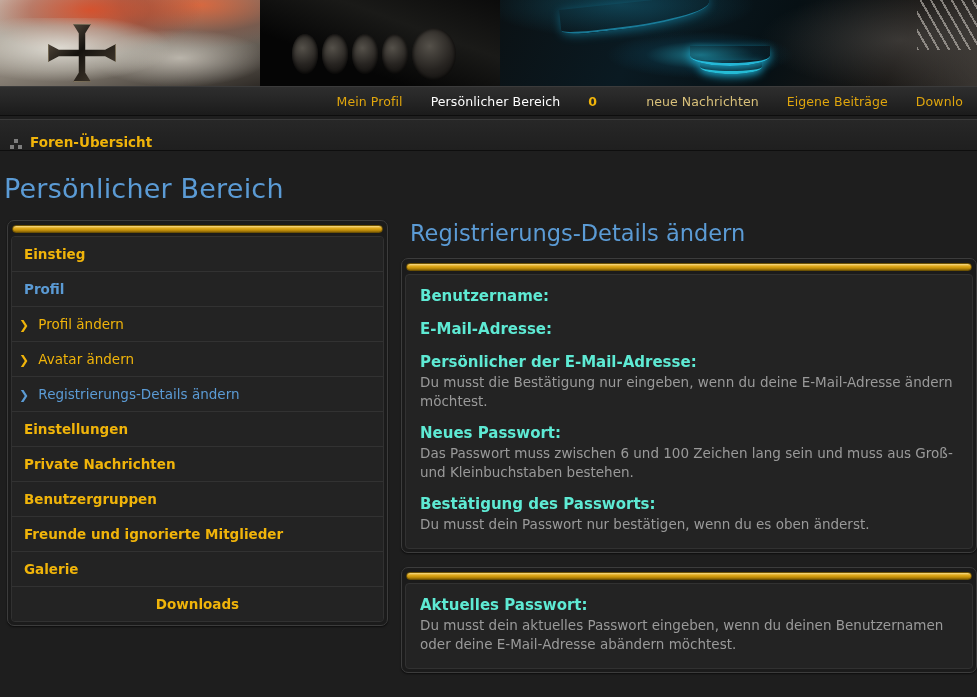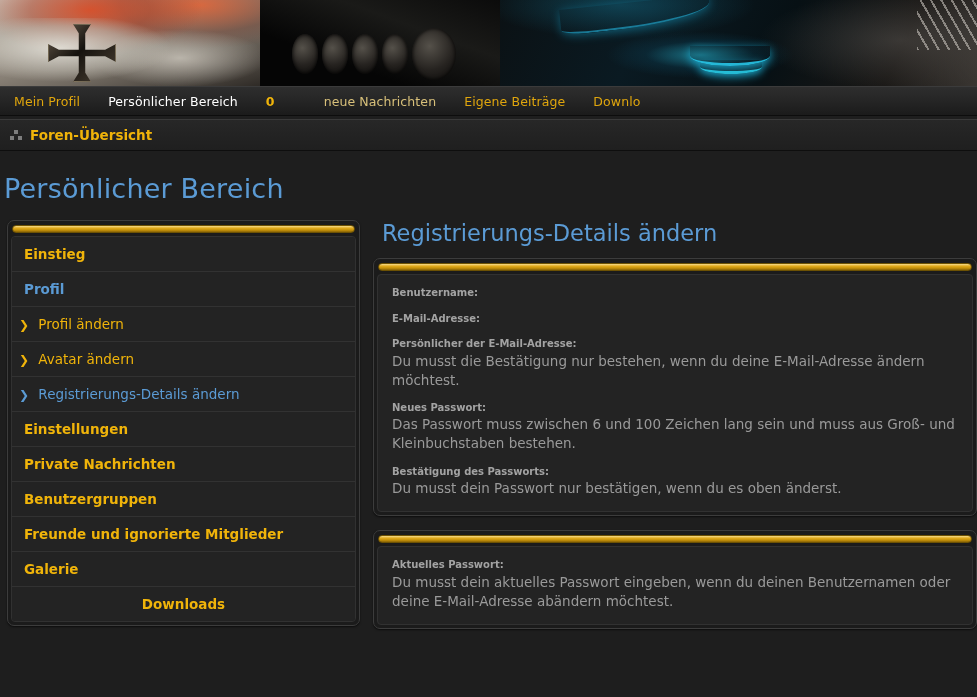--- a/index.html
+++ b/index.html
@@ -80,38 +80,38 @@
     position: absolute; right: 0; top: 0; width: 60px; height: 50px;
     background: repeating-linear-gradient(60deg, rgba(210,205,198,0.55) 0 2px, rgba(0,0,0,0) 2px 9px);
   }
 
   
   #navbar {
     width: 977px; height: 30px;
     background: linear-gradient(180deg, #2e2e2e 0%, #262626 45%, #1b1b1b 100%);
     border-top: 1px solid #3b3b3b;
     border-bottom: 1px solid #0d0d0d;
-    display: flex; align-items: center; justify-content: flex-start;
+    display: flex; align-items: center; justify-content: flex-end;
     padding-right: 0px;
     overflow: hidden;
   }
   #navbar .nav-item {
     font-size: 12.5px; color: #e0a60d; padding: 0 14px;
     white-space: nowrap; cursor: pointer; letter-spacing: .1px;
   }
   #navbar .nav-item.active { color: #ffffff; }
   #navbar .nav-item .cnt { color: #f0b40a; font-weight: bold; }
   #navbar .nav-item .lbl { color: #d8c07a; margin-left: 45px; }
 
   
   #breadcrumb {
     width: 977px; height: 32px; margin-top: 3px;
     background: linear-gradient(180deg,#272727 0%,#1f1f1f 100%);
     border-top: 1px solid #3a3a3a; border-bottom: 1px solid #0e0e0e;
-    display: flex; align-items: center; padding-left: 10px;
+    display: flex; align-items: flex-end; padding-left: 10px;
   }
   .home-icon {
     width: 13px; height: 11px; margin-right: 7px; position: relative; flex: none;
   }
   .home-icon b, .home-icon s {
     position: absolute; background: #7d7d7d; display: block;
   }
   .home-icon b { width: 4px; height: 4px; left: 4px; top: 0; }
   .home-icon s { width: 4px; height: 4px; top: 6px; }
   .home-icon s.l { left: 0; }
@@ -121,21 +121,21 @@
   }
 
   
   #page-title {
     color: #5b9bd5; font-size: 27px; font-weight: normal;
     padding: 22px 0 0 4px; letter-spacing: .2px;
   }
 
   
   #layout { display: flex; padding: 16px 0 0 0; }
-  #sidebar-col { width: 360px; flex: none; padding-left: 7px; }
+  #sidebar-col { width: 388px; flex: none; padding-left: 7px; }
   #main-col { flex: 1; padding-left: 13px; }
 
   
   .panel {
     background: #1b1b1b;
     border: 1px solid #3c3c3c;
     border-radius: 7px;
     padding: 3px;
     box-shadow: 0 1px 2px rgba(0,0,0,.6);
   }
@@ -174,21 +174,21 @@
   
   #main-title {
     color: #5b9bd5; font-size: 22.5px; font-weight: normal;
     padding: 0 0 12px 9px;
   }
   .field-block { padding: 0 14px; }
   .field-block:first-child { padding-top: 11px; }
   .fld { margin-bottom: 11px; }
   .fld:last-child { margin-bottom: 13px; }
   .fld-label {
-    color: #a3a3a3; font-size: 10px; font-weight: bold; line-height: 1.45;
+    color: #5eead4; font-size: 15px; font-weight: bold; line-height: 1.45;
   }
   .fld-desc {
     color: #9a9a9a; font-size: 13.5px; line-height: 1.42; max-width: 580px;
   }
   .gap { height: 14px; }
 </style>
 </head>
 <body>
 
 <div id="banner">
@@ -306,21 +306,21 @@
             <div class="fld-label">Benutzername:</div>
           </div>
 
           <div class="fld">
             <div class="fld-label">E-Mail-Adresse:</div>
             <div class="fld-desc"></div>
           </div>
 
           <div class="fld">
             <div class="fld-label">Persönlicher der E-Mail-Adresse:</div>
-            <div class="fld-desc">Du musst die Bestätigung nur bestehen, wenn du deine E-Mail-Adresse ändern möchtest.</div>
+            <div class="fld-desc">Du musst die Bestätigung nur eingeben, wenn du deine E-Mail-Adresse ändern möchtest.</div>
           </div>
 
           <div class="fld">
             <div class="fld-label">Neues Passwort:</div>
             <div class="fld-desc">Das Passwort muss zwischen 6 und 100 Zeichen lang sein und muss aus Groß- und Kleinbuchstaben bestehen.</div>
           </div>
 
           <div class="fld">
             <div class="fld-label">Bestätigung des Passworts:</div>
             <div class="fld-desc">Du musst dein Passwort nur bestätigen, wenn du es oben änderst.</div>

